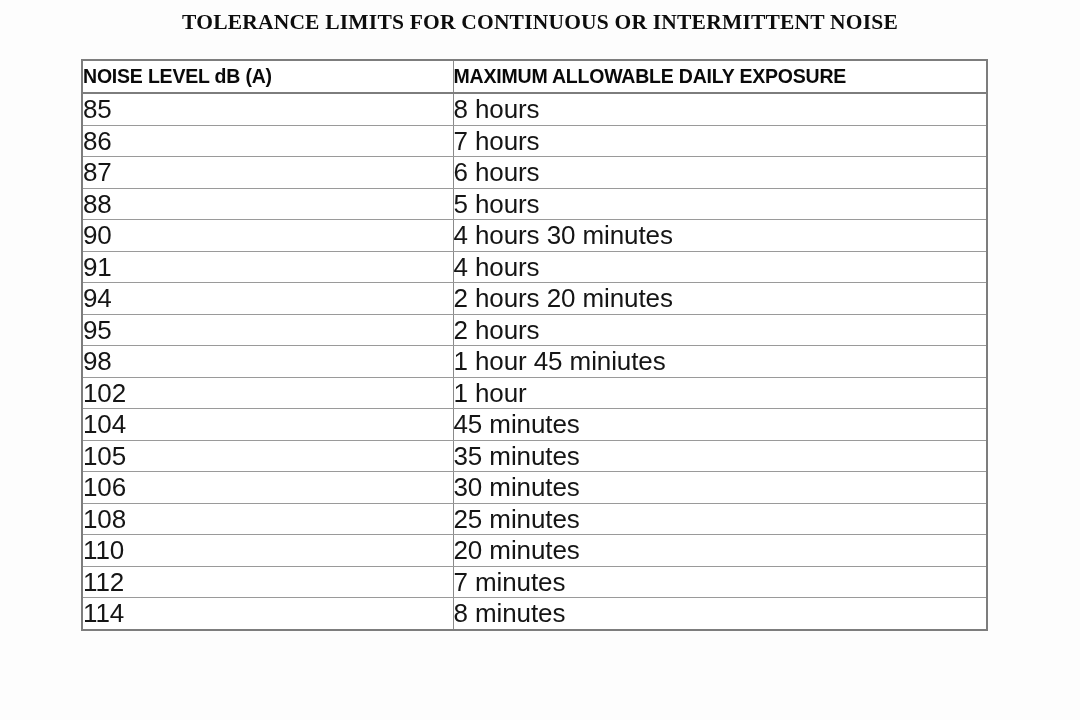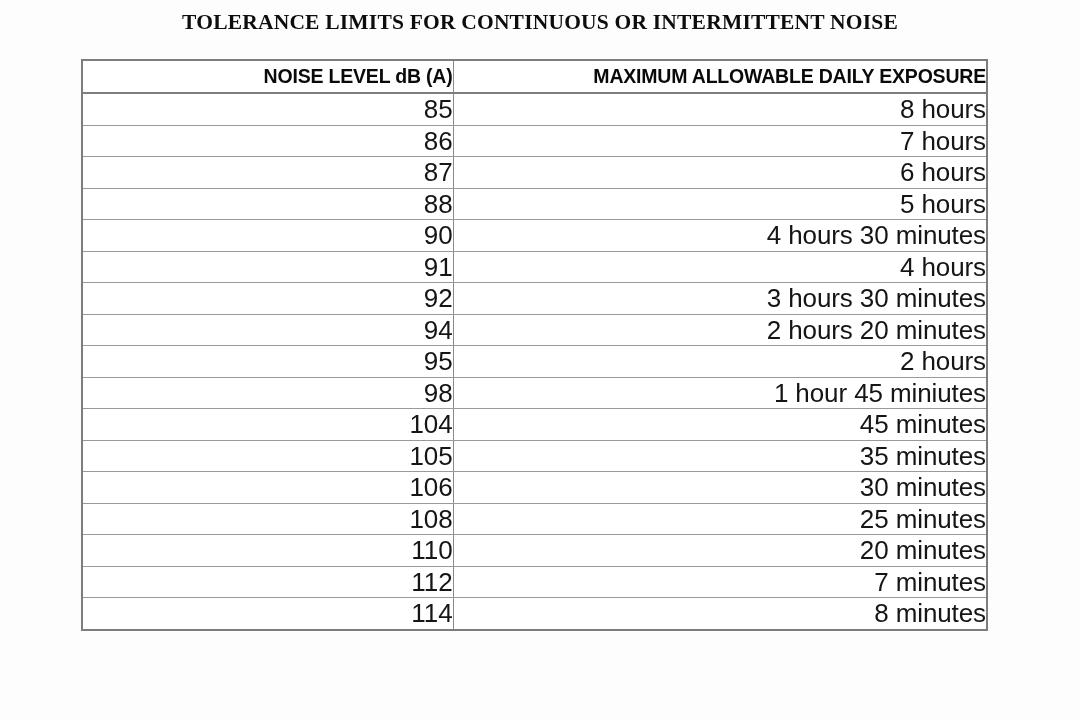--- a/index.html
+++ b/index.html
@@ -49,21 +49,21 @@
     table-layout: fixed;
     background: #ffffff;
   }
 
   table.noise-table col.c1 { width: 371px; }
   table.noise-table col.c2 { width: 534px; }
 
   table.noise-table th,
   table.noise-table td {
     border: 1px solid #8a8a8a;
-    text-align: right;
+    text-align: left;
     vertical-align: middle;
     padding: 0;
     height: 30.5px;
     line-height: 30.5px;
     background: #ffffff;
   }
 
   table.noise-table thead th {
     font-family: "Liberation Sans", sans-serif;
     font-weight: bold;
@@ -132,34 +132,34 @@
           </tr>
           <tr>
             <td class="col-level">90</td>
             <td class="col-exposure">4 hours 30 minutes</td>
           </tr>
           <tr>
             <td class="col-level">91</td>
             <td class="col-exposure">4 hours</td>
           </tr>
           <tr>
-            <td class="col-level">92</td>
-            <td class="col-exposure">3 hours 30 minutes</td>
-          </tr>
-          <tr>
             <td class="col-level">94</td>
             <td class="col-exposure">2 hours 20 minutes</td>
           </tr>
           <tr>
             <td class="col-level">95</td>
             <td class="col-exposure">2 hours</td>
           </tr>
           <tr>
             <td class="col-level">98</td>
             <td class="col-exposure">1 hour 45 miniutes</td>
+          </tr>
+          <tr>
+            <td class="col-level">102</td>
+            <td class="col-exposure">1 hour</td>
           </tr>
           <tr>
             <td class="col-level">104</td>
             <td class="col-exposure">45 minutes</td>
           </tr>
           <tr>
             <td class="col-level">105</td>
             <td class="col-exposure">35 minutes</td>
           </tr>
           <tr>

